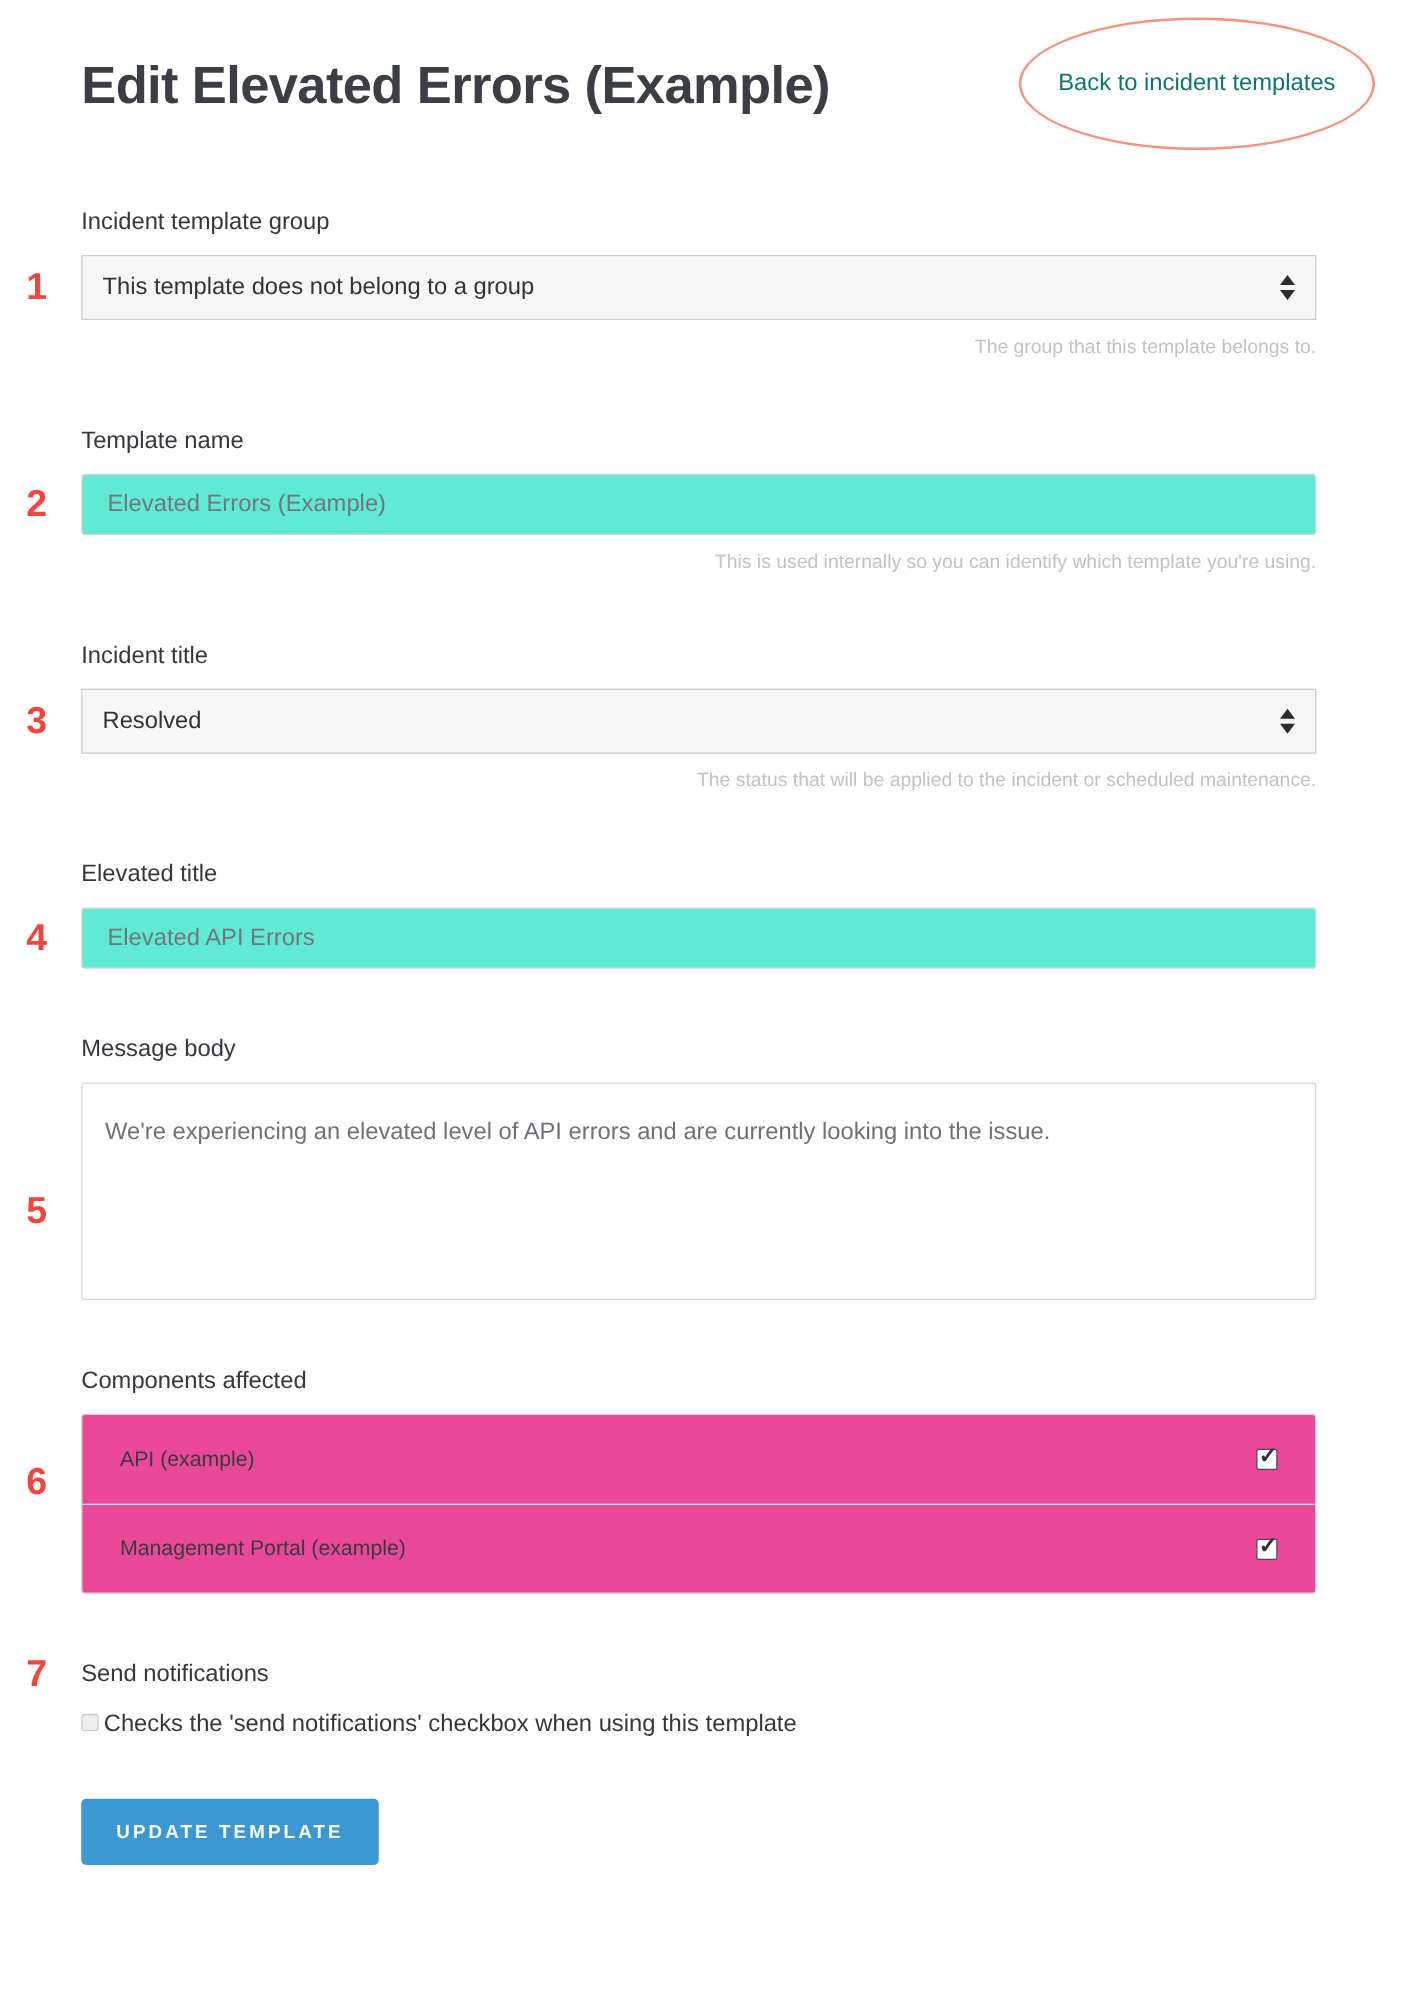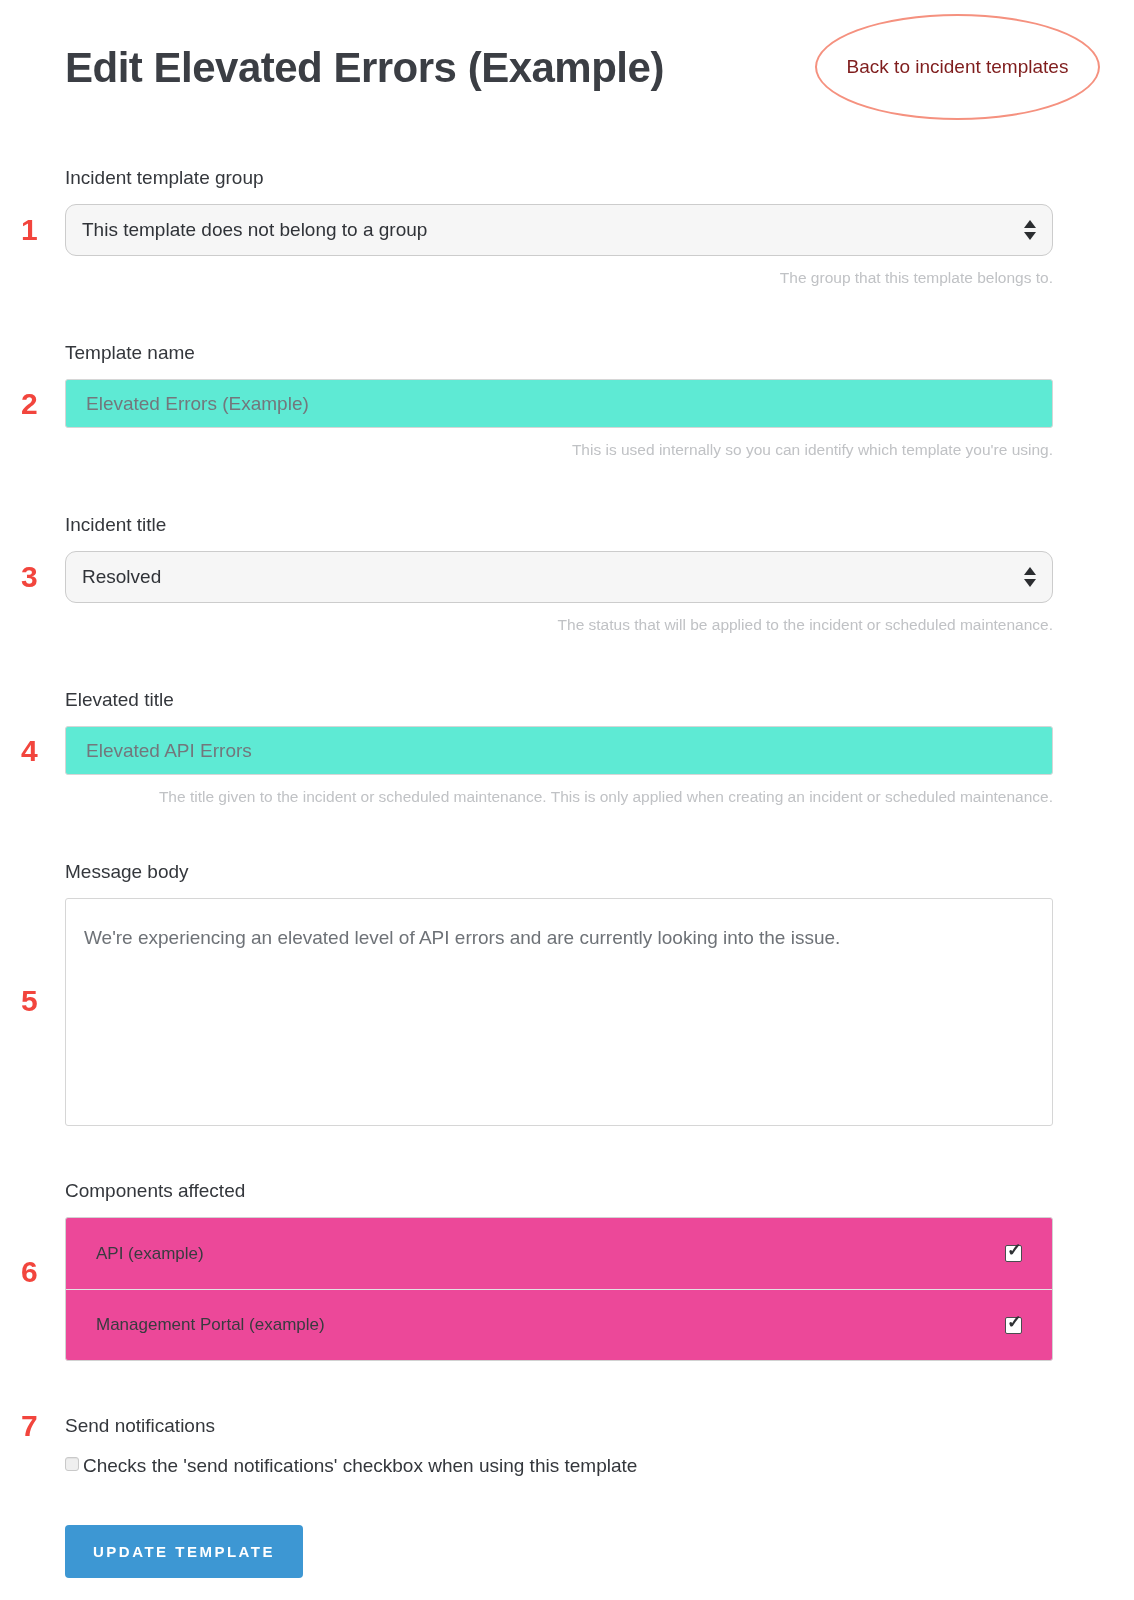--- a/index.html
+++ b/index.html
@@ -34,21 +34,21 @@
     border: 2px solid #f5917f;
     border-radius: 50%;
   }
   .back-link {
     position: absolute;
     inset: 0;
     display: flex;
     align-items: center;
     justify-content: center;
     font-size: 19px;
-    color: #7f1d1d;
+    color: #0f766e;
     text-decoration: none;
     cursor: pointer;
   }
 
   
   .form { margin: 74px 0 0 65px; width: 988px; padding-bottom: 70px; }
   .field { position: relative; }
   .field + .field { margin-top: 53px; }
 
   .field-label {
@@ -86,21 +86,21 @@
   .marker-6 { top: 93px; }
   .marker-7 { top: 12px; }
 
   
   .select {
     position: relative;
     width: 100%;
     height: 52px;
     background: #f6f6f6;
     border: 1px solid #cccccc;
-    border-radius: 11px;
+    border-radius: 0;
     display: flex;
     align-items: center;
     padding: 0 40px 0 16px;
     font-size: 19px;
     color: #303338;
     cursor: pointer;
   }
   .select-arrows {
     position: absolute;
     right: 16px;
@@ -133,21 +133,21 @@
     padding: 0 20px;
     font-size: 19px;
     color: #73777c;
     font-family: "Liberation Sans", sans-serif;
     outline: none;
   }
 
   
   .textarea {
     width: 100%;
-    height: 228px;
+    height: 174px;
     background: #ffffff;
     border: 1px solid #d6d6d6;
     border-radius: 3px;
     padding: 26px 18px;
     font-size: 19px;
     line-height: 26px;
     color: #6e7277;
     font-family: "Liberation Sans", sans-serif;
     resize: none;
     outline: none;
@@ -275,21 +275,20 @@
           <span class="tri-down"></span>
         </span>
       </div>
       <p class="help">The status that will be applied to the incident or scheduled maintenance.</p>
     </div>
 
     <div class="field">
       <span class="marker marker-4">4</span>
       <label class="field-label">Elevated title</label>
       <input class="text-input" type="text" value="Elevated API Errors" style="">
-      <p class="help">The title given to the incident or scheduled maintenance. This is only applied when creating an incident or scheduled maintenance.</p>
     </div>
 
     <div class="field">
       <span class="marker marker-5">5</span>
       <label class="field-label">Message body</label>
       <textarea class="textarea" style="">We're experiencing an elevated level of API errors and are currently looking into the issue.</textarea>
     </div>
 
     <div class="field">
       <span class="marker marker-6">6</span>

